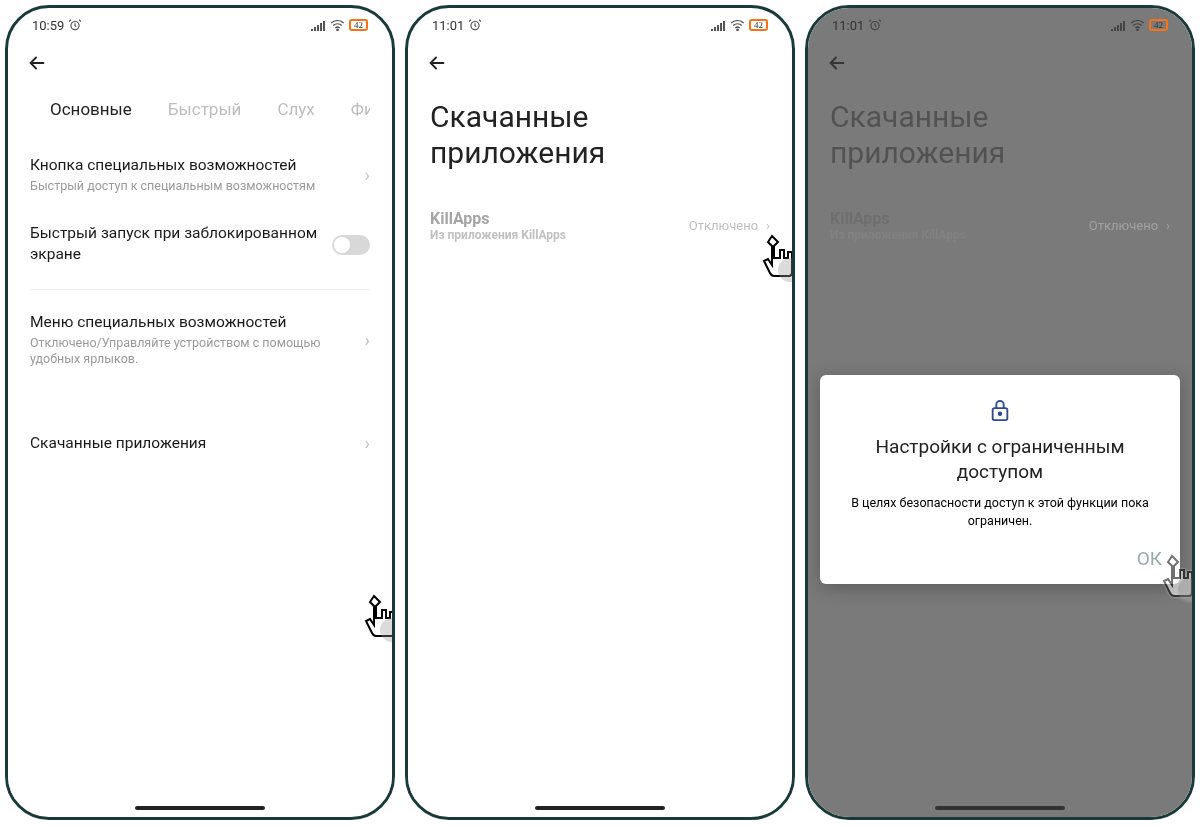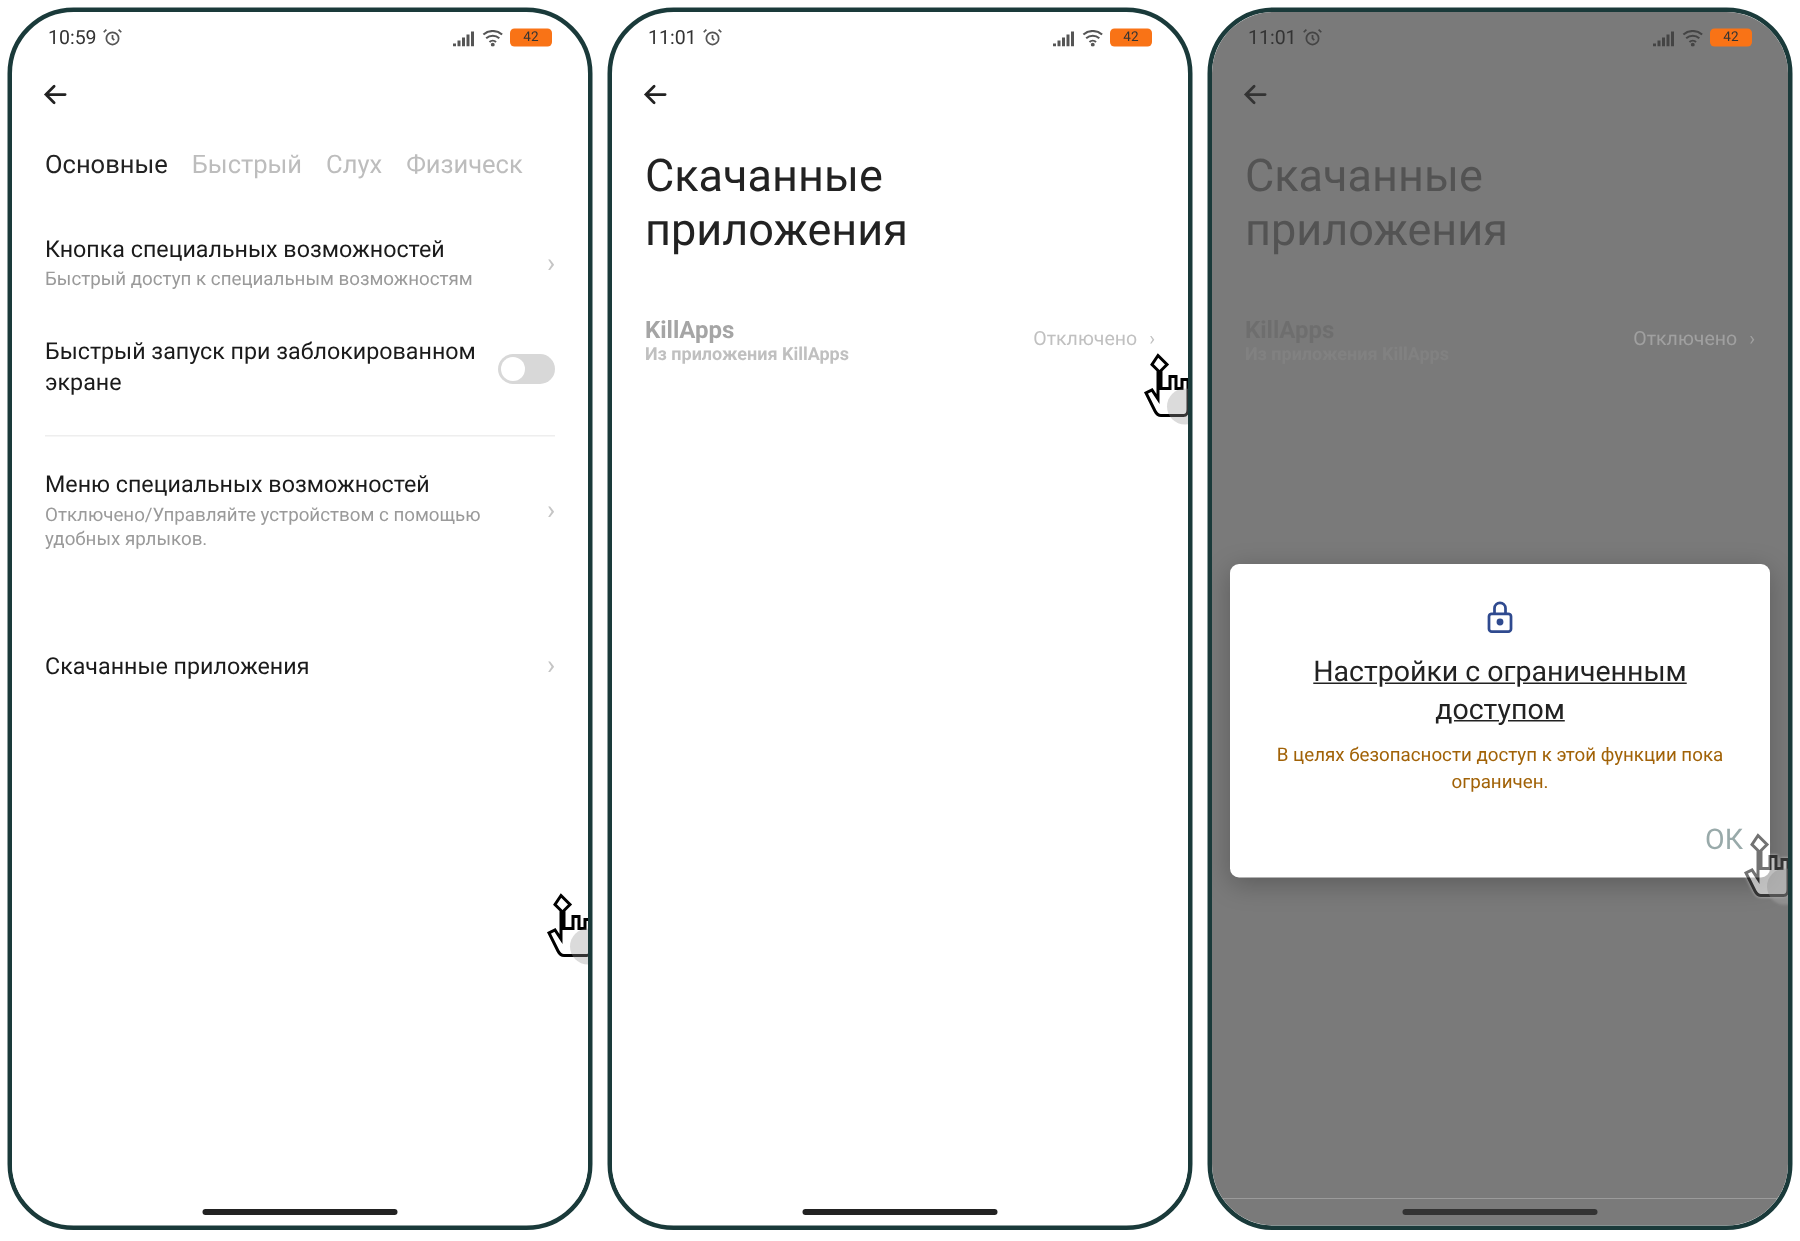--- a/index.html
+++ b/index.html
@@ -36,21 +36,21 @@
     display: flex;
     justify-content: space-between;
     align-items: center;
     padding: 0 24px;
     font-size: 13px;
     color: #333;
   }
   .status-left { display: flex; align-items: center; gap: 4px; }
   .status-right { display: flex; align-items: center; gap: 4px; }
   .alarm-icon, .signal-icon, .wifi-icon, .batt-icon { display: inline-flex; }
-  .batt { font-size: 9px; border: 6px solid #f97316; border-radius: 3px; padding: 0 3px; display: flex; align-items: center; justify-content: flex-end; height: 12px; }
+  .batt { font-size: 9px; border: 2px solid #f97316; border-radius: 3px; padding: 0 3px; display: flex; align-items: center; justify-content: flex-end; height: 12px; font-family: Liberation Serif, serif; }
 
   .backrow { padding: 10px 18px 6px; }
   .back-arrow { font-size: 22px; color: #222; display: inline-block; }
 
   .screen-content {
     flex: 1;
     padding: 0 22px;
     background: #fff;
     position: relative;
     display: flex;
@@ -58,21 +58,21 @@
   }
 
   .tabs {
     display: flex;
     gap: 16px;
     font-size: 17px;
     margin: 14px 0 22px;
     white-space: nowrap;
     overflow: hidden;
   }
-  .tab { color: #bdbdbd; }
+  .tab { color: #bdbdbd; margin-left: 20px; }
   .tab.active { color: #222; }
 
   .setting-item {
     padding: 14px 0;
     display: flex;
     align-items: flex-start;
     justify-content: space-between;
     gap: 8px;
   }
   .setting-item .texts { flex: 1; }
@@ -128,22 +128,22 @@
     left: 12px; right: 12px;
     top: 290px;
     background: #fff;
     border-radius: 6px;
     padding: 22px 18px 14px;
     box-shadow: 0 4px 18px rgba(0,0,0,0.25);
     text-align: center;
     opacity: 1 !important;
   }
   .modal .lock { display: inline-flex; margin-bottom: 12px; color: #2f4a8f; }
-  .modal .mtitle { font-size: 19px; color: #222; margin-bottom: 10px; line-height: 1.3; text-decoration: underline; }
-  .modal .mbody { font-size: 12.5px; color: #a16207; line-height: 1.4; margin-bottom: 18px; }
+  .modal .mtitle { font-size: 19px; color: #222; margin-bottom: 10px; line-height: 1.3; }
+  .modal .mbody { font-size: 12.5px; color: #000000; line-height: 1.4; margin-bottom: 18px; }
   .modal .mok { text-align: right; font-size: 19px; color: #9aa; }
 
   .cursor {
     position: absolute;
     width: 48px; height: 48px;
     pointer-events: none;
     z-index: 50;
   }
   .cursor svg { filter: drop-shadow(0 0 1px #fff); }
 

